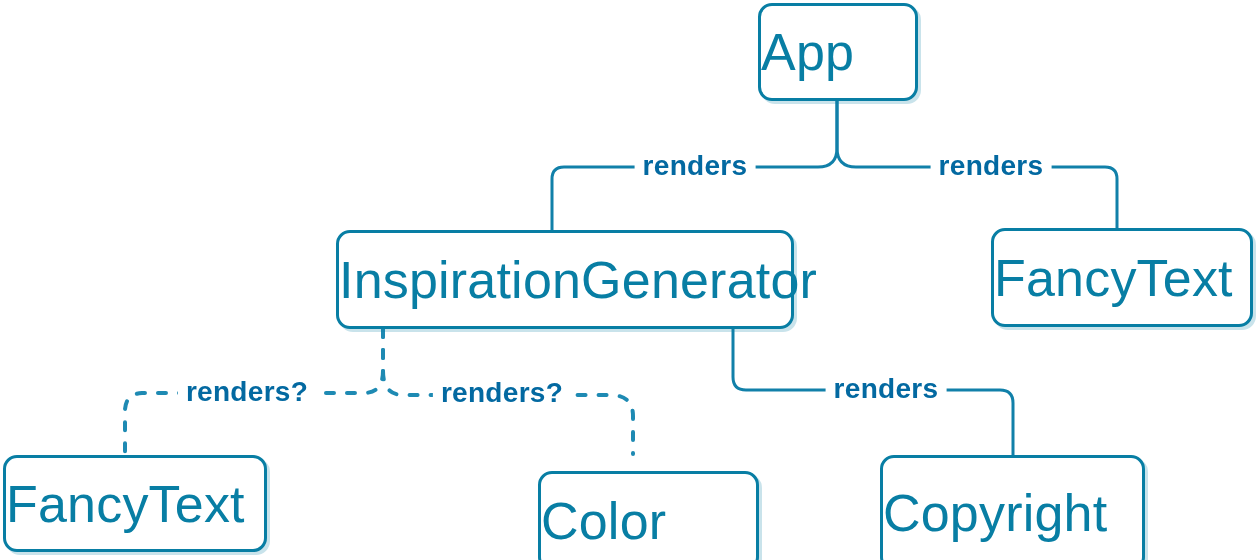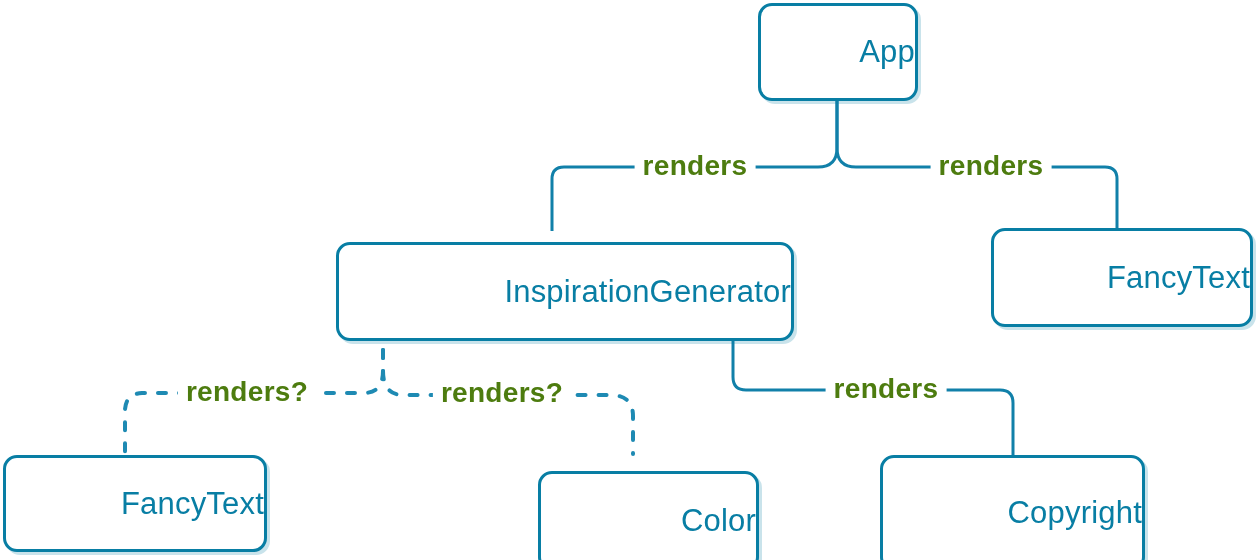--- a/index.html
+++ b/index.html
@@ -35,33 +35,33 @@
   }
   .node {
     position: absolute;
     box-sizing: border-box;
     background: #ffffff;
     border: 3px solid #087ea4;
     border-radius: 14px;
     box-shadow: 3px 3px 0 rgba(8, 126, 164, 0.22);
     display: flex;
     align-items: center;
-    justify-content: flex-end;
+    justify-content: flex-start;
     color: #087ea4;
-    font-size: 31px;
+    font-size: 52px;
     font-weight: 500;
     letter-spacing: 0.2px;
     white-space: nowrap;
   }
   .edge-label {
     position: absolute;
     transform: translate(-50%, -50%);
     background: #ffffff;
     padding: 0 8px;
-    color: #4d7c0f;
+    color: #0369a1;
     font-size: 28px;
     font-weight: 700;
     letter-spacing: 0.3px;
     white-space: nowrap;
   }
 </style>
 </head>
 <body>
 
 <div class="stage">
@@ -77,21 +77,21 @@
   <span class="edge-label" style="left: 695px; top: 166px;">renders</span>
   <span class="edge-label" style="left: 991px; top: 166px;">renders</span>
   <span class="edge-label" style="left: 247px; top: 392px;">renders?</span>
   <span class="edge-label" style="left: 502px; top: 393px;">renders?</span>
   <span class="edge-label" style="left: 886px; top: 389px;">renders</span>
 
   <div class="node" style="left: 758px; top: 3px; width: 160px; height: 98px;">
     <span>App</span>
   </div>
 
-  <div class="node" style="left: 336px; top: 242px; width: 458px; height: 99px;">
+  <div class="node" style="left: 336px; top: 230px; width: 458px; height: 99px;">
     <span>InspirationGenerator</span>
   </div>
 
   <div class="node" style="left: 991px; top: 228px; width: 262px; height: 99px;">
     <span>FancyText</span>
   </div>
 
   <div class="node" style="left: 3px; top: 455px; width: 264px; height: 97px;">
     <span>FancyText</span>
   </div>

